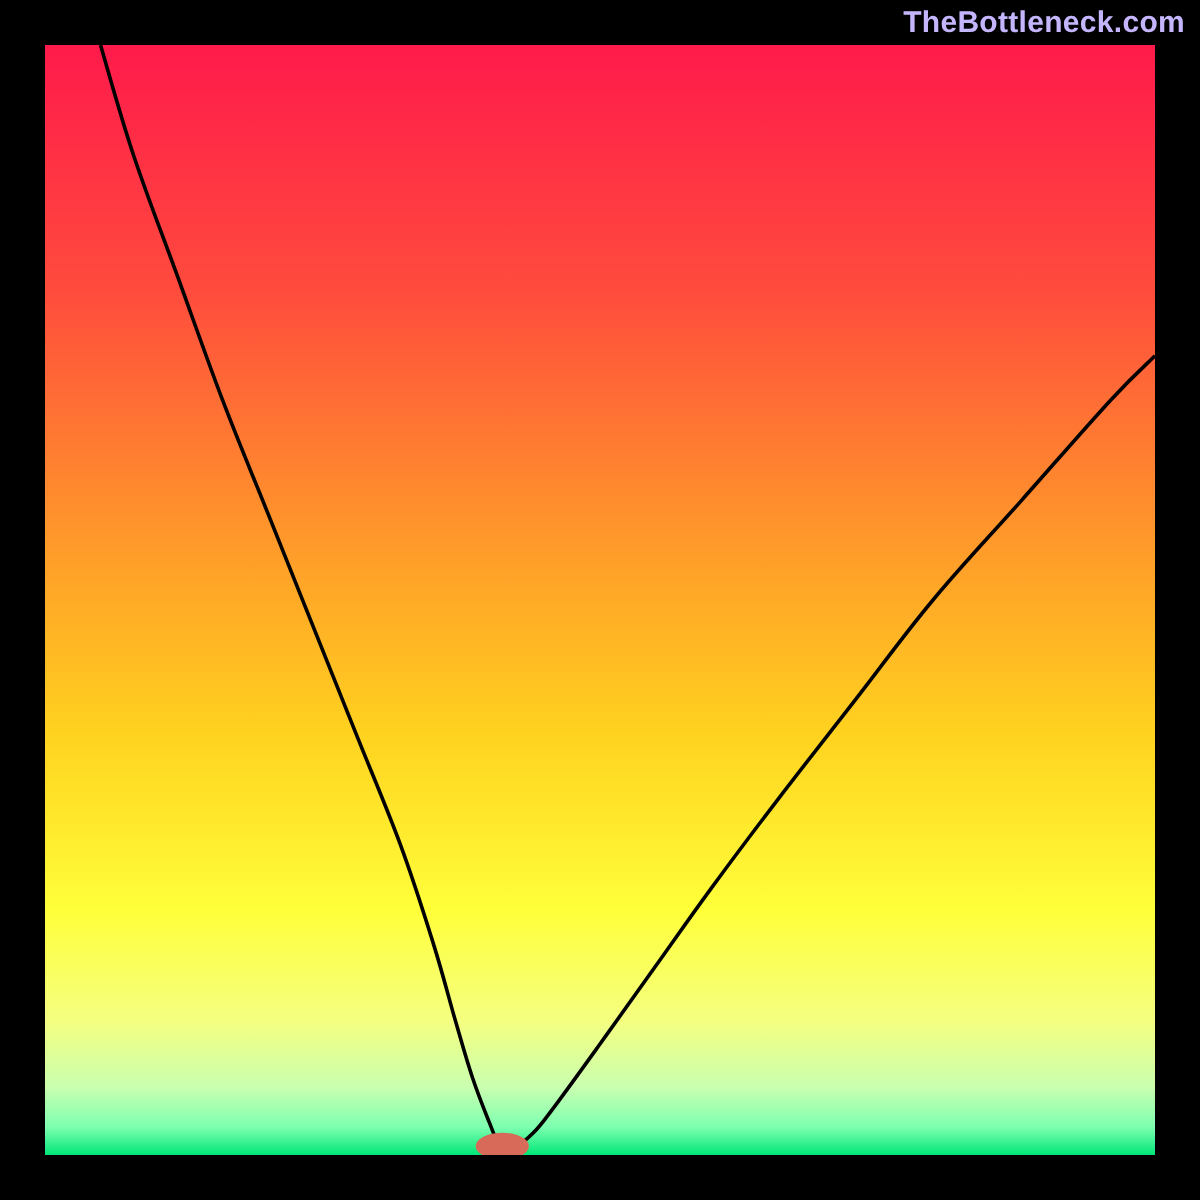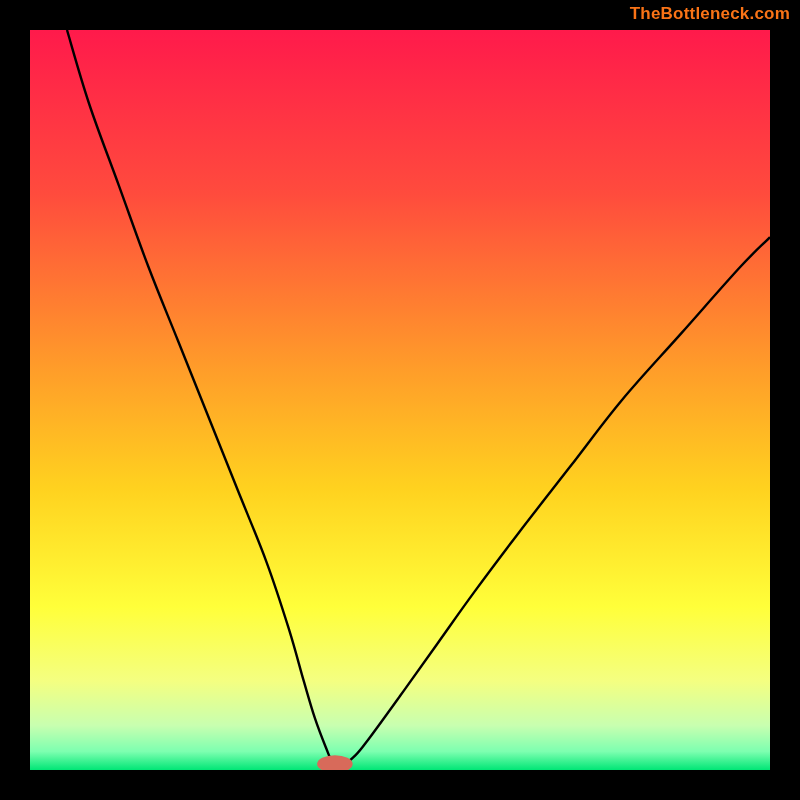--- a/index.html
+++ b/index.html
@@ -16,23 +16,23 @@
     top: 0;
     width: 800px;
     height: 800px;
     background: #000;
   }
   .watermark {
     position: absolute;
     top: 4px;
     right: 10px;
     font-family: Arial, Helvetica, sans-serif;
-    font-size: 17px;
+    font-size: 20px;
     font-weight: 600;
-    color: #f97316;
+    color: #c4b5fd;
     letter-spacing: 0.2px;
   }
   .plot {
     position: absolute;
     left: 30px;
     top: 30px;
     width: 740px;
     height: 740px;
     display: block;
   }

